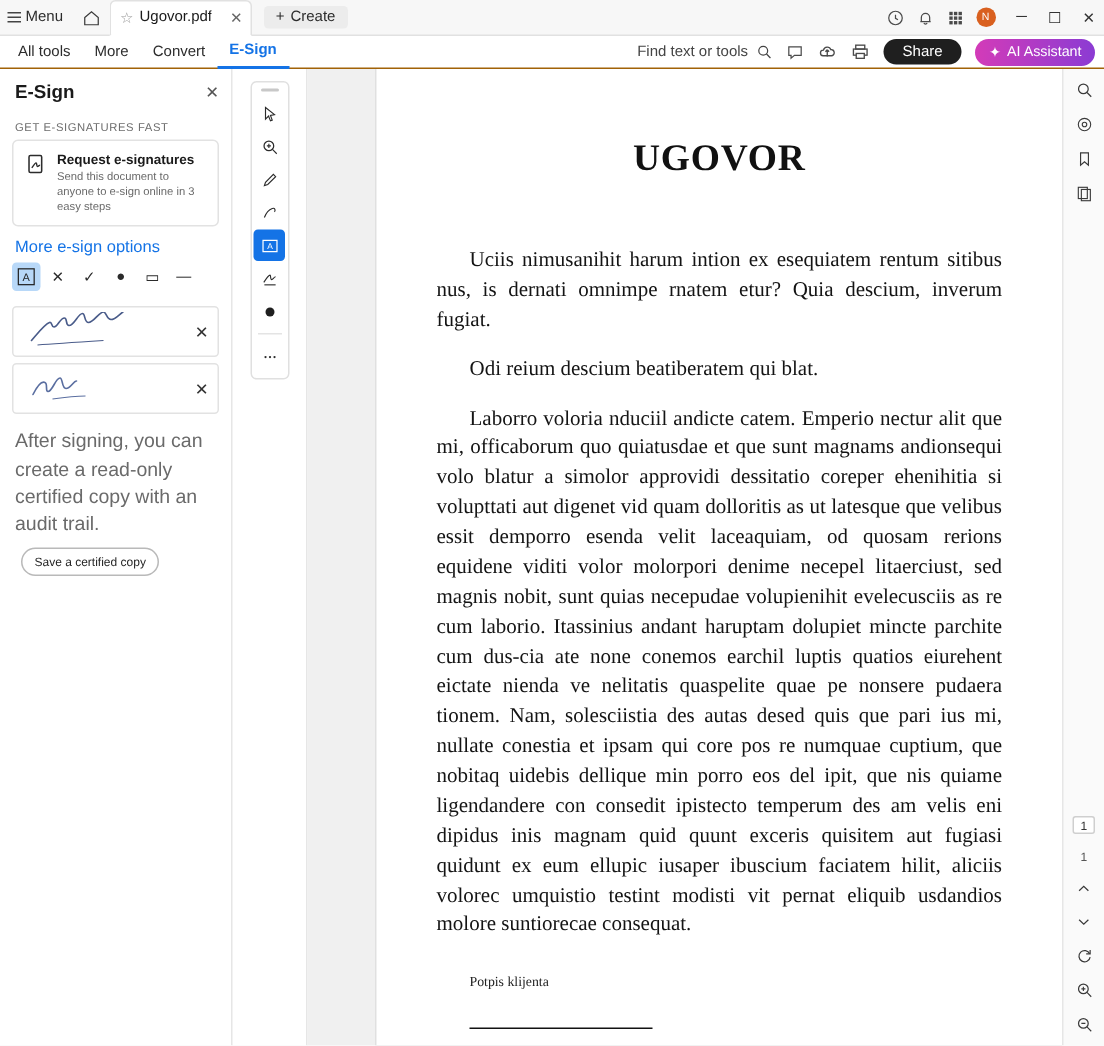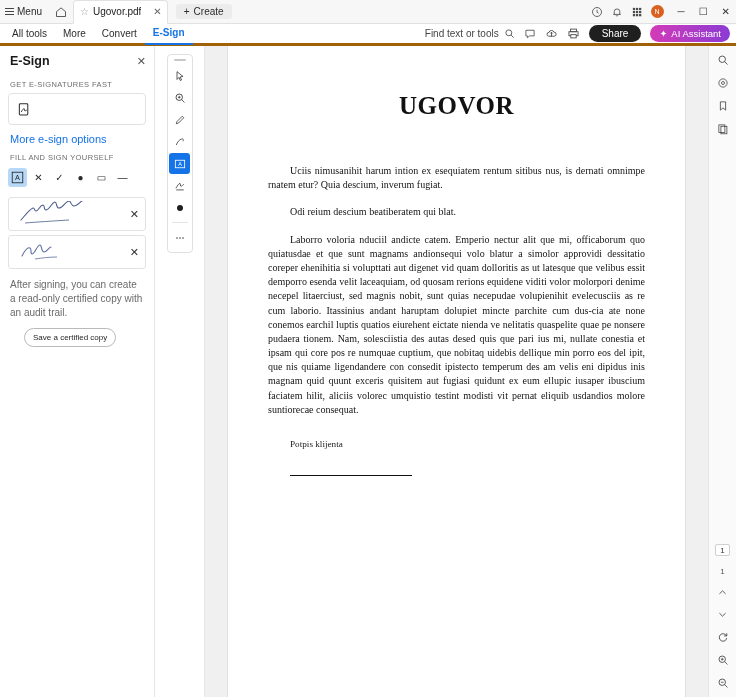--- a/index.html
+++ b/index.html
@@ -55,21 +55,21 @@
     width: 13px; height: 13px; border-radius: 50%;
     background: #d9601f; color: #fff;
     font-size: 7px; display: flex; align-items: center; justify-content: center;
   }
   .winbtns { display: flex; align-items: center; gap: 10px; margin-left: 4px; font-size: 10px; color: #333; }
   .winbtns span { padding: 0 2px; }
 
   
   .menurow {
     height: 22px; min-height: 22px;
-    background: #fff; border-bottom: 3px solid #a16207;
+    background: #fff; border-bottom: 1px solid #a16207;
     display: flex; align-items: center; gap: 0;
     font-size: 10px; padding-left: 4px;
   }
   .menurow .mi { padding: 0 8px; height: 22px; display: flex; align-items: center; color: #2c2c2c; }
   .menurow .mi.active { color: #1473e6; border-bottom: 2px solid #1473e6; font-weight: bold; }
   .menurow-right { margin-left: auto; display: flex; align-items: center; gap: 9px; padding-right: 6px; }
   .findbox { display: flex; align-items: flex-start; gap: 5px; font-size: 10px; color: #444; }
   .btn-share {
     background: #1f1f1f; color: #fff; border-radius: 11px;
     font-size: 10px; padding: 3px 13px;
@@ -125,21 +125,21 @@
   .sigrow {
     margin: 4px 8px 0 8px;
     border: 1px solid #e2e2e2; border-radius: 3px;
     height: 34px; display: flex; align-items: center;
     padding: 0 6px 0 8px;
     background: #fff;
   }
   .sigrow .sigimg { flex: 1; height: 100%; display: flex; align-items: center; }
   .sigrow .sigx { color: #333; font-size: 11px; padding-left: 6px; }
   .note {
-    font-size: 10px; color: #6a6a6a; line-height: 1.4;
+    font-size: 13px; color: #6a6a6a; line-height: 1.4;
     padding: 9px 10px 6px 10px;
   }
   .btn-cert {
     margin: 0 10px; padding: 4px 8px;
     border: 1px solid #b9b9b9; border-radius: 11px;
     font-size: 8px; color: #1f1f1f; background: #fff;
     display: inline-block;
   }
 
   
@@ -161,36 +161,36 @@
     display: flex; align-items: center; justify-content: center;
     color: #2b2b2b; font-size: 11px;
   }
   .rail-card .r.sel { background: #1473e6; color: #fff; }
   .rail-card .sep { width: 16px; height: 1px; background: #e4e4e4; margin: 3px 0; }
 
   
   .docarea {
     flex: 1; min-width: 0;
     background: #f0f0f0;
-    display: flex; justify-content: center;
+    display: flex; justify-content: flex-end;
     position: relative; overflow: hidden;
   }
   .page {
     width: 457px; background: #fff;
     margin-top: 0; box-shadow: 0 0 0 1px #e0e0e0;
     padding: 46px 40px 0 40px;
     font-family: "Liberation Serif", serif;
     position: relative;
   }
   .doc-title {
     text-align: center; font-size: 25px; letter-spacing: .5px;
     font-family: "Liberation Serif", serif; margin: 0 0 44px 0; color: #111;
   }
   .doc-p {
-    font-size: 10px; line-height: 1.42; text-align: justify;
+    font-size: 14px; line-height: 1.42; text-align: justify;
     text-indent: 22px; margin: 0 0 9px 0; color: #141414;
   }
   .doc-p.spaced { margin-bottom: 13px; }
   .doc-sig-label { font-size: 9.2px; text-indent: 22px; margin: 22px 0 0 0; }
   .sigline { width: 122px; height: 1px; background: #111; margin: 26px 0 0 22px; }
 
   
   .rrail {
     width: 28px; min-width: 28px;
     background: #fafafa; border-left: 1px solid #e6e6e6;
@@ -329,25 +329,28 @@
 
       <div class="lp-sec">Get e-signatures fast</div>
 
       <div class="card">
         <div class="cico">
           <svg width="15" height="15" viewBox="0 0 16 16">
               <rect x="2.5" y="1.8" width="9" height="12" rx="1" fill="none" stroke="#2c2c2c" stroke-width="1.1"></rect>
               <path d="M4.5 10.6c1.6-2.4 2.5-3.6 3-3.6.8 0 .2 2.6 1 2.6.6 0 1.2-1 1.9-1" fill="none" stroke="#2c2c2c" stroke-width="1"></path>
             </svg>
         </div>
+        <div>
+          <div class="card-t">Request e-signatures</div>
+          <div class="card-d">Send this document to anyone to e-sign online in 3 easy steps</div>
+        </div>
       </div>
 
       <div class="link">More e-sign options</div>
 
-      <div class="lp-sec">Fill and sign yourself</div>
 
       <div class="toolstrip">
         <div class="t sel">
           <svg width="13" height="13" viewBox="0 0 16 16">
               <rect x="1.5" y="1.5" width="13" height="13" fill="none" stroke="#1f1f1f" stroke-width="1"></rect>
               <text x="8" y="11.6" font-size="9" text-anchor="middle" fill="#1f1f1f" font-family="Liberation Sans, sans-serif">A</text>
             </svg>
         </div>
         <div class="t">✕</div>
         <div class="t">✓</div>
@@ -370,21 +373,21 @@
         <div class="sigimg">
           <svg width="92" height="26" viewBox="0 0 92 26">
             <path d="M5 17c3-6 6-9 8-8 2 .8 0 6 2 6 3 0 5-9 8-9 2 0 1 7 4 7 3 0 5-5 7-5" fill="none" stroke="#5a6ea0" stroke-width="1.1" stroke-linecap="round"></path>
             <path d="M18 20c7-1 14-2 22-2" fill="none" stroke="#5a6ea0" stroke-width=".8"></path>
           </svg>
         </div>
         <div class="sigx">✕</div>
       </div>
 
       <div class="note">After signing, you can create a read-only certified copy with an audit trail.</div>
-      <div style="padding-left:14px">
+      <div style="padding-left:4px">
         <span class="btn-cert">Save a certified copy</span>
       </div>
     </div>
 
     <div class="rail">
       <div class="rail-card">
         <div class="grip"></div>
 
         <div class="r">
           <svg width="12" height="12" viewBox="0 0 16 16">

